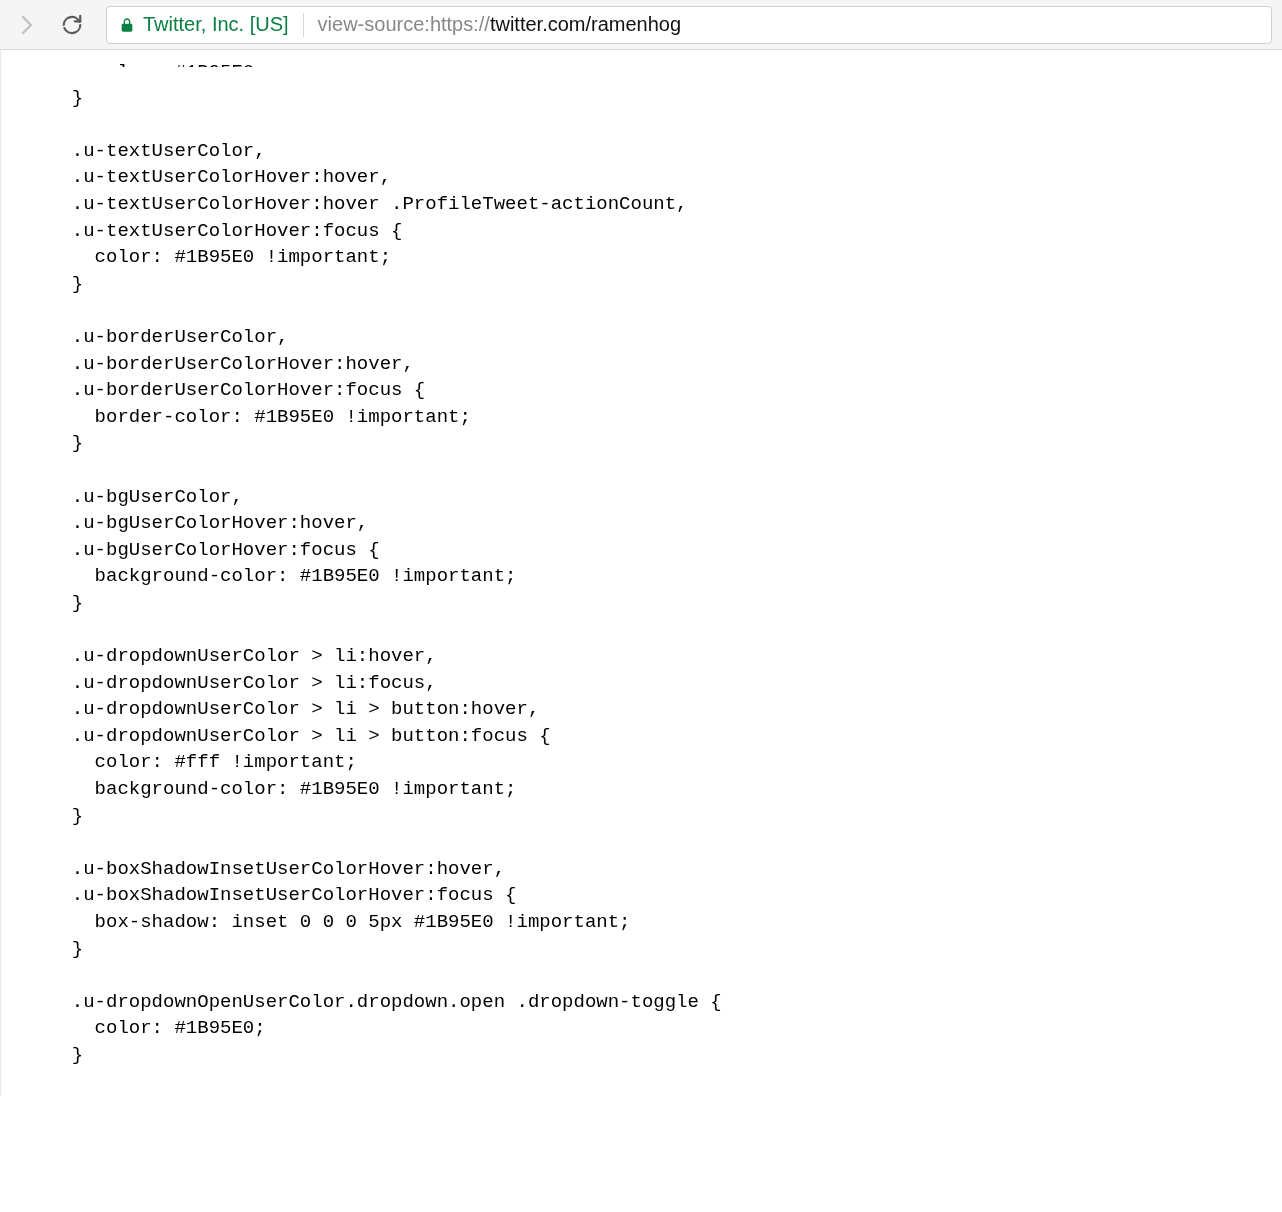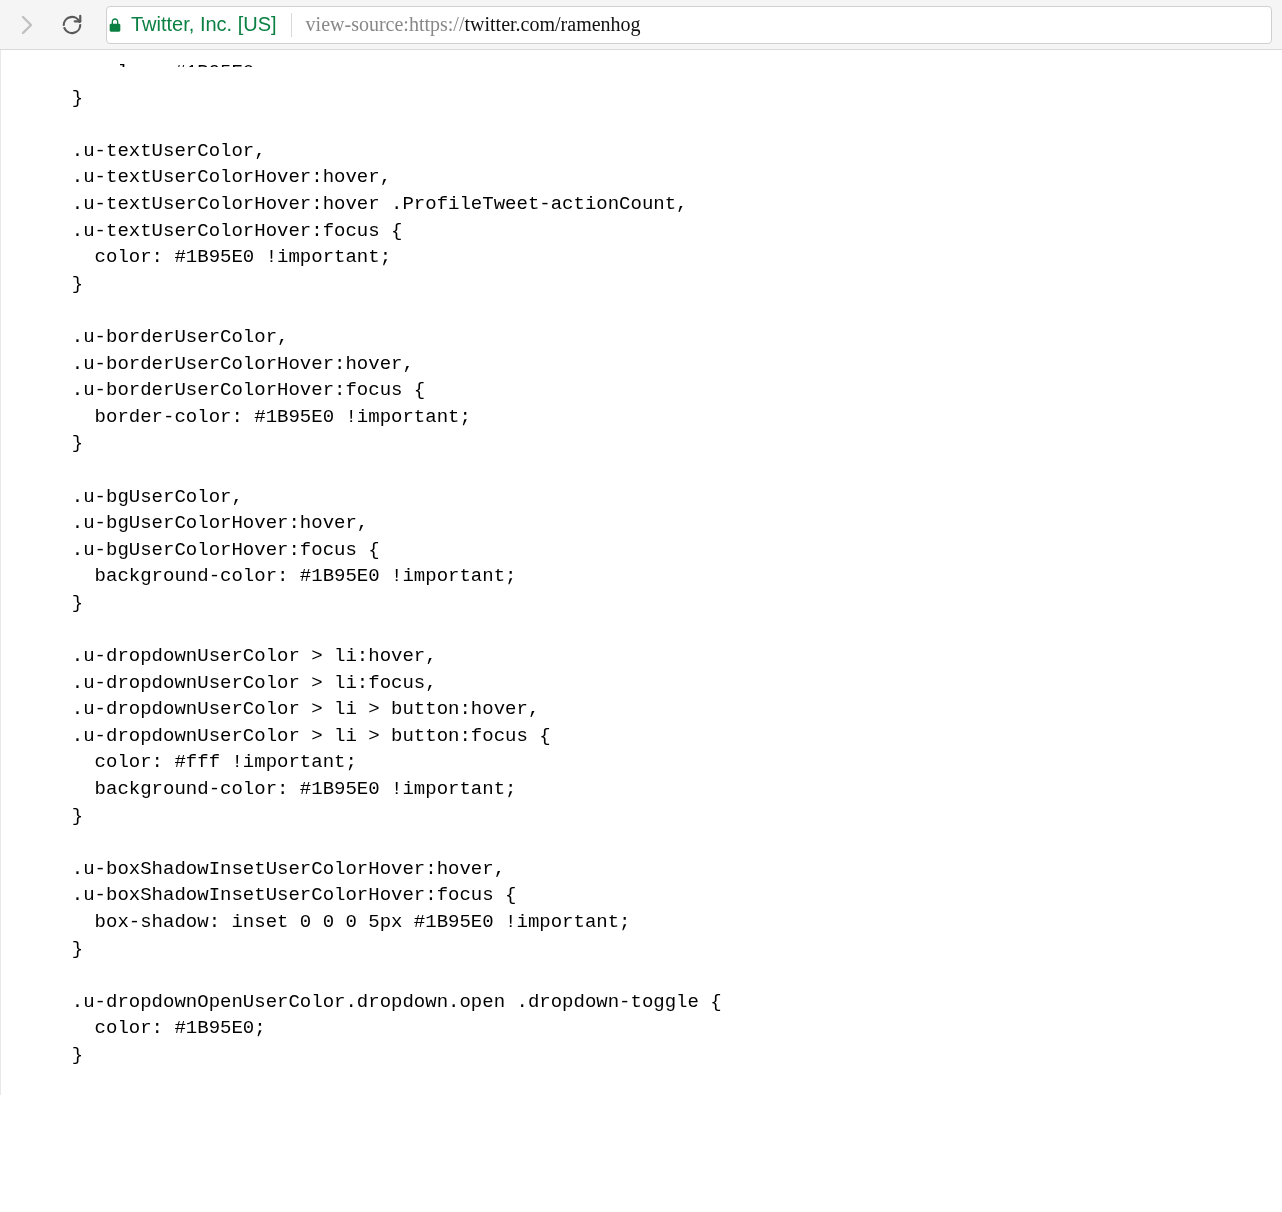--- a/index.html
+++ b/index.html
@@ -51,21 +51,21 @@
       height: 22px;
     }
     .address-bar {
       flex: 1;
       height: 38px;
       background: #fff;
       border: 1px solid #d0d0d0;
       border-radius: 4px;
       display: flex;
       align-items: center;
-      padding: 0 0;
+      padding: 0 12px;
       font-size: 20px;
       gap: 8px;
     }
     .lock-icon {
       color: #0b8043;
     }
     .lock-icon svg {
       width: 16px;
       height: 18px;
       display: block;
@@ -77,21 +77,21 @@
     }
     .divider {
       width: 1px;
       height: 24px;
       background: #d8d8d8;
       margin: 0 6px;
     }
     .url-text {
       color: #888;
       white-space: nowrap;
-      font-family: Liberation Serif, serif;
+      font-family: Liberation Sans, sans-serif;
     }
     .url-dark {
       color: #111;
     }
     .content {
       padding: 0 0 0 18px;
       background: #fff;
       border-left: 1px solid #e8e8e8;
       font-family: "Courier New", Courier, monospace;
       font-size: 19px;

